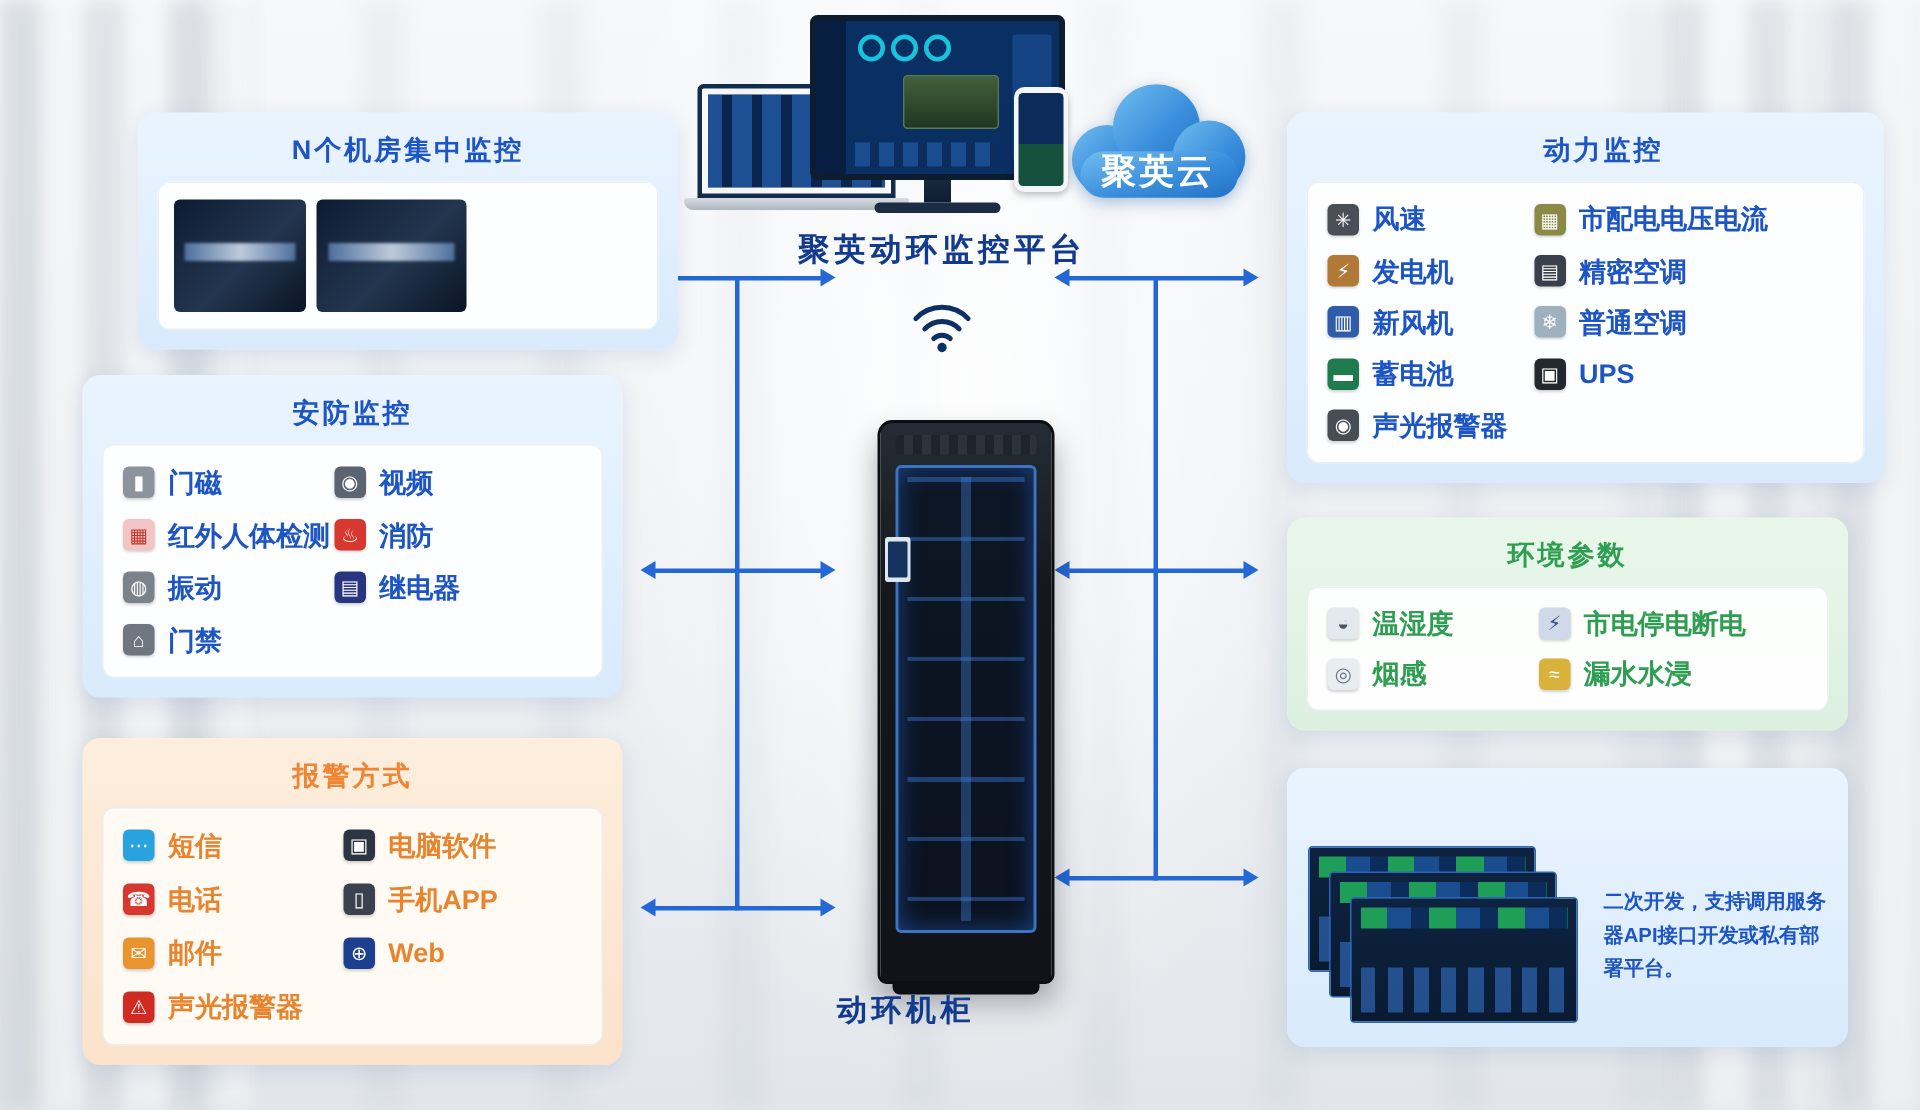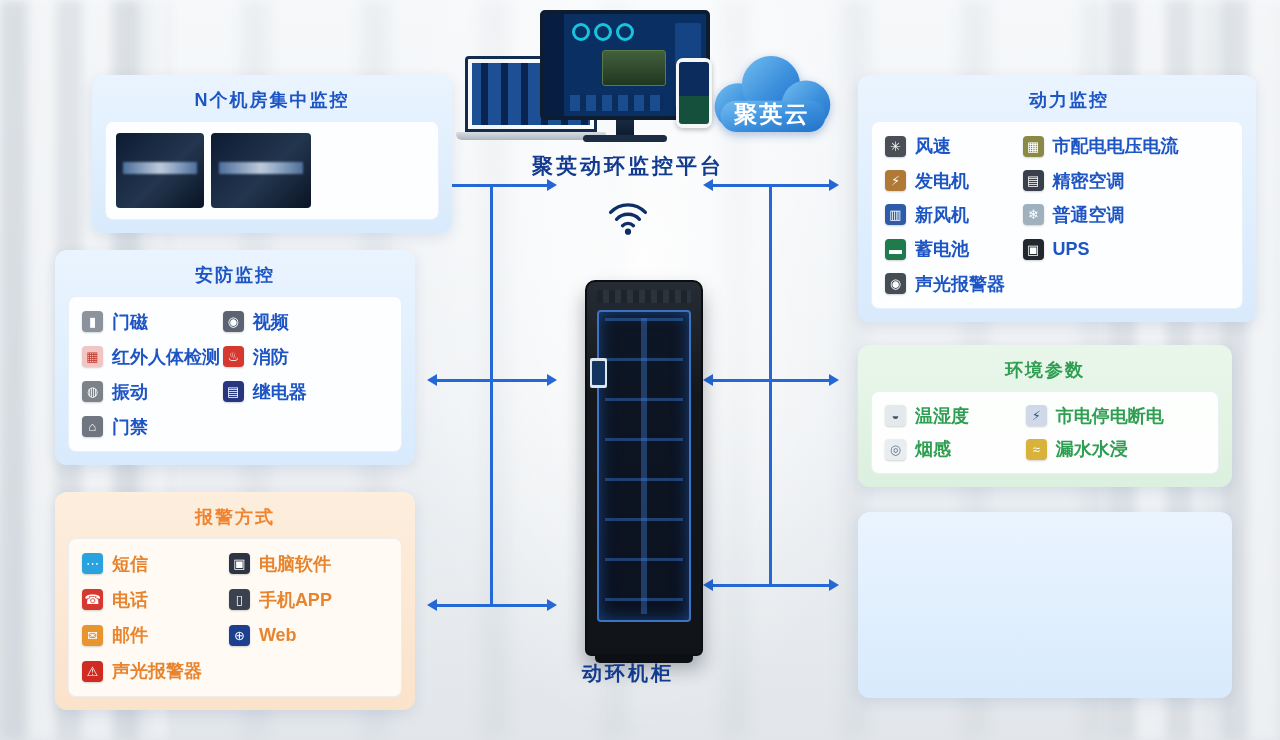--- a/index.html
+++ b/index.html
@@ -119,21 +119,21 @@
   .rack-top{position:absolute;left:10px;right:10px;top:8px;height:13px;border-radius:3px;
             background:repeating-linear-gradient(90deg,#1d242c 0 6px,#2b333d 6px 12px);}
   .rack-door{position:absolute;left:10px;right:10px;top:28px;bottom:32px;border-radius:4px;
              background:linear-gradient(180deg,#0d1624,#0b1220);
              border:2px solid rgba(70,140,235,.8);box-shadow:inset 0 0 16px rgba(40,110,220,.5);}
   .rack-shelves{position:absolute;inset:6px;
              background:repeating-linear-gradient(180deg,rgba(60,130,230,.4) 0 3px,rgba(0,0,0,0) 3px 40px),
                         linear-gradient(90deg,rgba(0,0,0,0) 0 46%,rgba(70,140,235,.35) 46% 54%,rgba(0,0,0,0) 54%);}
   .rack-screen{position:absolute;left:3px;top:76px;width:17px;height:30px;background:#dde6ee;border-radius:2px;}
   .rack-screen::after{content:'';position:absolute;left:2px;top:3px;right:2px;bottom:3px;background:#14335e;border-radius:1px;}
-  .rack-label{position:absolute;left:528px;top:660px;width:200px;text-align:center;
+  .rack-label{position:absolute;left:504px;top:660px;width:200px;text-align:center;
               font-size:20px;font-weight:bold;color:#123a8f;letter-spacing:3px;z-index:3;}
 </style>
 </head>
 <body>
 
 <div class="stage">
 
   <div class="bg-side bg-left"></div>
   <div class="bg-side bg-right"></div>
   <div class="bg-mid"></div>
@@ -317,20 +317,28 @@
 
           <div class="item">
             <span class="icon" style="background: rgb(216, 178, 58);">≈</span>
             <span class="lbl">漏水水浸</span>
           </div>
         </div>
     </div>
   </section>
 
   <section class="panel blue" id="p-custom">
+    <div class="custom-wrap">
+      <div class="shots">
+        <div class="shot s1"></div>
+        <div class="shot s2"></div>
+        <div class="shot s3"></div>
+      </div>
+      <div class="custom-desc">二次开发，支持调用服务器API接口开发或私有部署平台。</div>
+    </div>
   </section>
 
   <div class="center">
 
     <div class="laptop">
       <div class="lscreen"></div>
       <div class="lbase"></div>
     </div>
 
     <div class="monitor">

